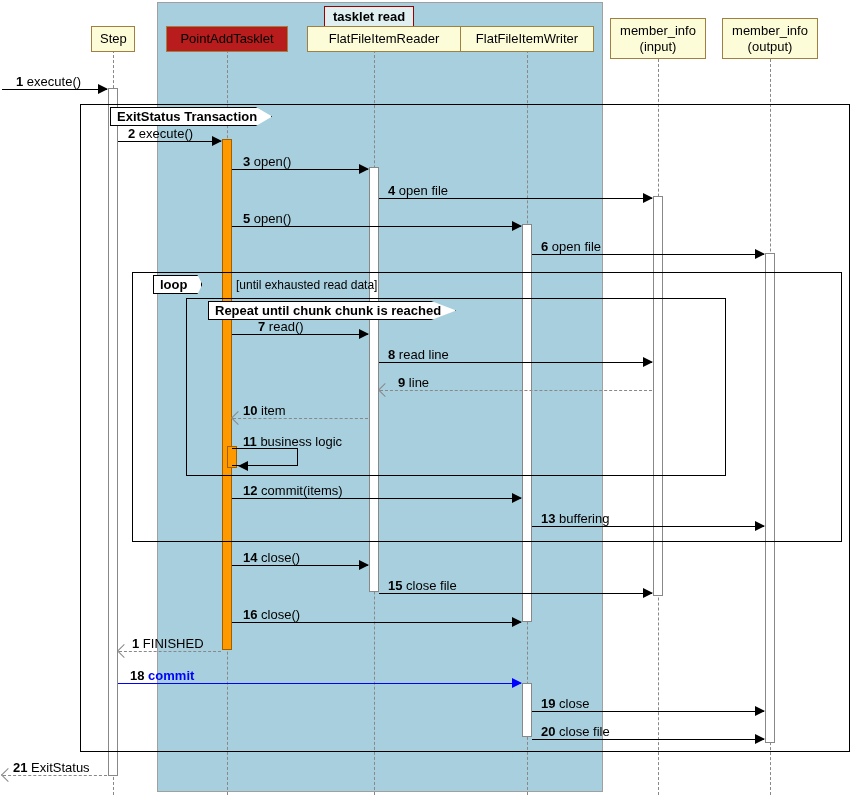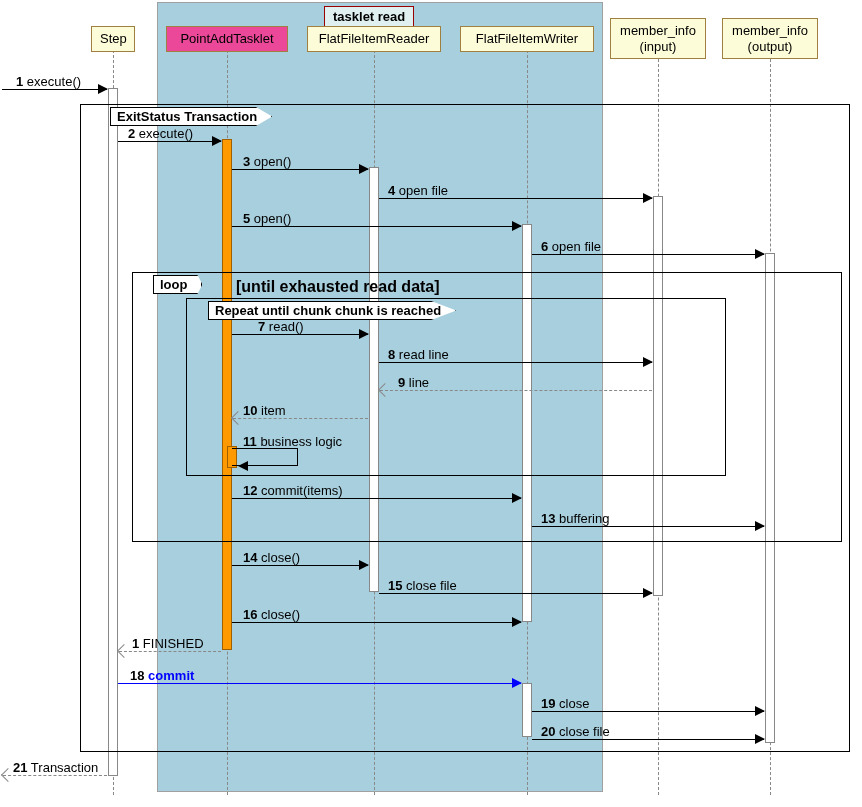--- a/index.html
+++ b/index.html
@@ -1,47 +1,47 @@
 <!DOCTYPE html>
 <html><head>
 <meta charset="utf-8">
 <style>
 *{margin:0;padding:0;box-sizing:border-box}
 body{font-family:sans-serif;font-size:13px;background:#fff;width:862px;height:807px;position:relative}
 .box-title{position:absolute;background:#e0f0f0;border:1px solid #900;padding:2px 8px;font-size:13px;font-weight:bold;z-index:5}
 .tasklet-box{position:absolute;background:#a8cfdd;border:1px solid #a0a0a0;z-index:1}
 .participant{position:absolute;background:#fdfcd9;border:1px solid #a08040;padding:4px 8px;text-align:center;font-size:13px;z-index:10;line-height:1.2}
-.participant.orange{background:#ec4899}
+.participant.orange{background:#b91c1c}
 .lifeline{position:absolute;border-left:1.5px dashed #888;z-index:2;width:0}
 .activation{position:absolute;background:#fff;border:1px solid #888;width:10px;z-index:3}
 .activation.orange{background:#ff9900;border:1px solid #a06000}
 .msg{position:absolute;font-size:13px;z-index:20;white-space:nowrap}
 .msg .num{font-weight:bold}
 .arrow{position:absolute;height:0;border-top:1.5px solid #000;z-index:15}
 .arrow.dashed{border-top:1.5px dashed #888}
 .arrow.blue{border-top:1.5px solid #00f}
 .arrowhead{position:absolute;width:0;height:0;z-index:16}
 .ah-right{border-top:5px solid transparent;border-bottom:5px solid transparent;border-left:10px solid #000}
 .ah-left{border-top:5px solid transparent;border-bottom:5px solid transparent;border-right:10px solid #000}
 .ah-left-open{border:none;width:10px;height:10px;transform:rotate(45deg);border-bottom:1.5px solid #888;border-left:1.5px solid #888}
 .ah-right-blue{border-top:5px solid transparent;border-bottom:5px solid transparent;border-left:10px solid #00f}
 .frame{position:absolute;border:1.5px solid #000;z-index:4}
 .frame-label{position:absolute;background:#fff;border:1px solid #000;padding:1px 6px;font-size:13px;font-weight:bold;z-index:6;clip-path:polygon(0 0,90% 0,100% 50%,90% 100%,0 100%);padding-right:14px}
-.loop-cond{position:absolute;font-size:16px;font-weight:bold;z-index:6}
+.loop-cond{position:absolute;font-size:12px;font-weight:normal;z-index:6}
 .blue-text{color:#00f;font-weight:bold}
 </style>
 </head>
 <body>
 
 <div class="tasklet-box" style="left:157px;top:2px;width:446px;height:790px"></div>
 <div class="box-title" style="left:324px;top:6px">tasklet read</div>
 
 <div class="participant" style="left:91px;top:26px;width:44px">Step</div>
 <div class="participant orange" style="left:166px;top:26px;width:122px">PointAddTasklet</div>
-<div class="participant" style="left:307px;top:26px;width:134px">FlatFileItemReader</div>
+<div class="participant" style="left:307px;top:26px;width:154px">FlatFileItemReader</div>
 <div class="participant" style="left:460px;top:26px;width:134px">FlatFileItemWriter</div>
 <div class="participant" style="left:610px;top:18px;width:96px;white-space:pre">member_info
 (input)</div>
 <div class="participant" style="left:722px;top:18px;width:96px;white-space:pre">member_info
 (output)</div>
 
 <div class="lifeline" style="left:113px;top:50px;height:745px"></div>
 <div class="lifeline" style="left:227px;top:50px;height:745px"></div>
 <div class="lifeline" style="left:374px;top:50px;height:745px"></div>
 <div class="lifeline" style="left:527px;top:50px;height:745px"></div>
@@ -140,15 +140,15 @@
 <div class="arrowhead ah-right-blue" style="left:512px;top:678px"></div>
 
 <div class="msg" style="left:541px;top:696px"><span class="num">19</span> <span>close</span></div>
 <div class="arrow" style="left:532px;top:711px;width:232px"></div>
 <div class="arrowhead ah-right" style="left:755px;top:706px"></div>
 
 <div class="msg" style="left:541px;top:724px"><span class="num">20</span> <span>close file</span></div>
 <div class="arrow" style="left:532px;top:739px;width:232px"></div>
 <div class="arrowhead ah-right" style="left:755px;top:734px"></div>
 
-<div class="msg" style="left:13px;top:760px"><span class="num">21</span> <span>Transaction</span></div>
+<div class="msg" style="left:13px;top:760px"><span class="num">21</span> <span>ExitStatus</span></div>
 <div class="arrow dashed" style="left:3px;top:775px;width:104px"></div>
 <div class="arrowhead ah-left-open" style="left:3px;top:770px"></div>
 
 </body></html>

